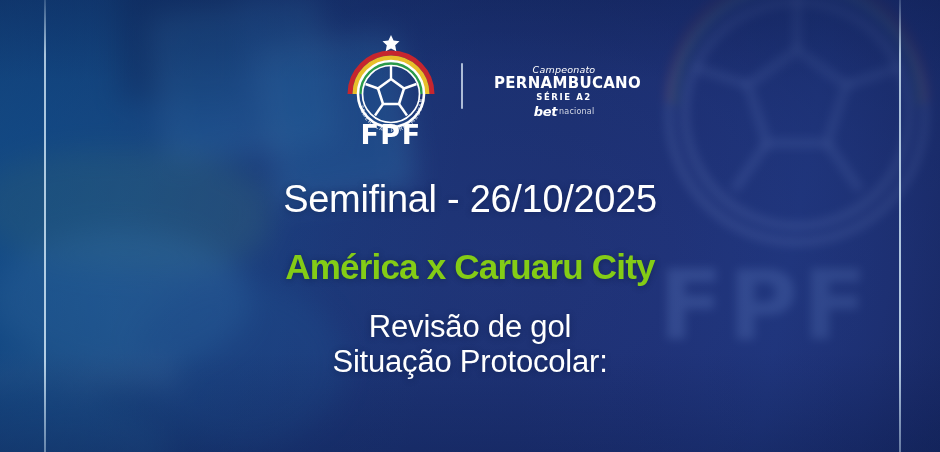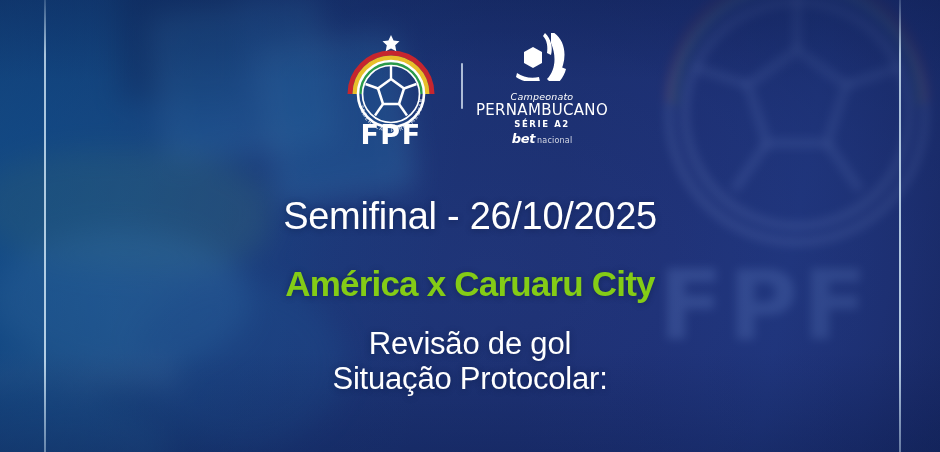--- a/index.html
+++ b/index.html
@@ -151,74 +151,75 @@
     margin: 0 24px 8px 22px;
     background: rgba(222,235,248,.75);
     border-radius: 1px;
   }
 
   .champ-logo {
     width: 110px;
     height: 118px;
     position: relative;
     display: flex;
-    flex-direction: column;
+    flex-direction: row;
     align-items: center;
   }
   .champ-mark { width: 62px; height: 58px; }
   .champ-text {
     margin-top: 3px;
     text-align: center;
     color: #ffffff;
     font-family: "DejaVu Sans", sans-serif;
     line-height: 1;
   }
   .champ-kicker {
     font-size: 9.5px;
     font-weight: 400;
     letter-spacing: .2px;
     font-style: italic;
   }
   .champ-main {
     font-size: 15px;
-    font-weight: 400;
+    font-weight: 700;
     letter-spacing: .3px;
     margin-top: 1px;
+    margin-left: 7px;
   }
   .champ-sub {
     font-size: 8.5px;
     font-weight: 700;
     letter-spacing: 1.6px;
     margin-top: 2px;
     text-align: center;
   }
   .champ-sponsor {
     margin-top: 4px;
     font-size: 11px;
     display: flex;
-    align-items: flex-end;
+    align-items: center;
     justify-content: center;
     gap: 2px;
   }
   .sponsor-bet {
     font-weight: 700;
     font-size: 13px;
     font-style: italic;
     letter-spacing: -.3px;
     color: #ffffff;
   }
   .sponsor-nacional {
     font-size: 8px;
     font-weight: 400;
     color: rgba(255,255,255,.80);
     letter-spacing: .2px;
   }
 
   .line-stage {
-    margin-top: 45px;
+    margin-top: 28px;
     color: #ffffff;
     font-size: 38px;
     font-weight: 300;
     letter-spacing: -.3px;
     font-family: "Liberation Sans", sans-serif;
     text-shadow: 0 1px 6px rgba(8,22,60,.45);
   }
 
   .line-match {
     margin-top: 26px;

